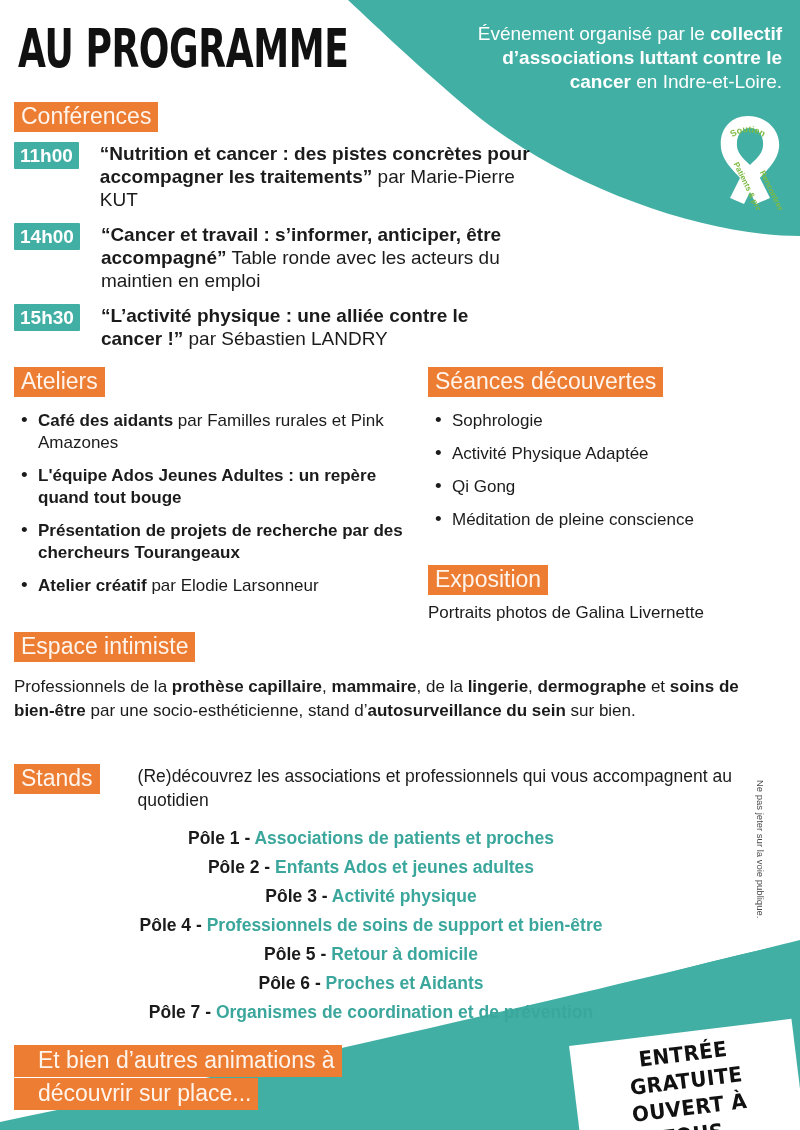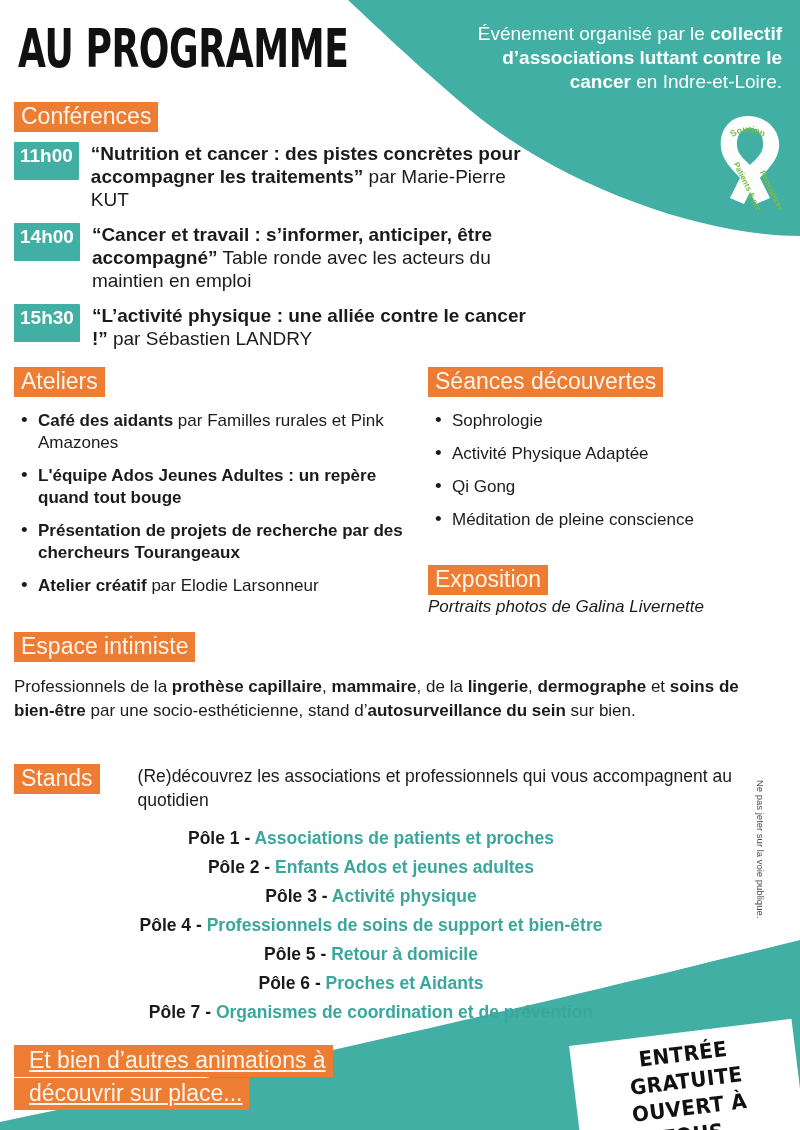--- a/index.html
+++ b/index.html
@@ -41,22 +41,22 @@
     box-decoration-break:clone;-webkit-box-decoration-break:clone;
   }
   .chip-wrap{position:absolute;z-index:3;}
 
   
   .conf-list{position:absolute;left:14px;top:142px;width:520px;z-index:3;}
   .conf-row{display:flex;align-items:flex-start;margin-bottom:12px;}
   .time-badge{
     background:#41AFA4;color:#ffffff;
     font-weight:700;font-size:19px;line-height:22px;
-    padding:3px 6px 13px 6px;border-radius:1px;
-    flex:0 0 auto;margin-right:12px;white-space:nowrap;
+    padding:3px 6px 2px 6px;border-radius:1px;
+    flex:0 0 auto;margin-right:21px;white-space:nowrap;
   }
   .conf-text{font-size:19px;line-height:23px;color:#1b1b1b;flex:1 1 auto;}
   .conf-text b{font-weight:700;}
 
   
   .ateliers-block{position:absolute;left:14px;top:365px;width:400px;z-index:3;}
   .seances-block{position:absolute;left:428px;top:365px;width:360px;z-index:3;}
   .expo-block{position:absolute;left:428px;top:563px;width:360px;z-index:3;}
 
   ul.bullets{list-style:none;margin:12px 0 0 0;padding:0;}
@@ -64,21 +64,21 @@
     position:relative;padding-left:24px;margin-bottom:11px;
     font-size:17px;line-height:22px;color:#1b1b1b;
   }
   ul.bullets li::before{
     content:"\2022";position:absolute;left:7px;top:-1px;
     font-size:19px;color:#1b1b1b;line-height:22px;
   }
   ul.bullets li b{font-weight:700;}
   ul.bullets.light li{font-weight:400;}
 
-  .expo-text{font-size:17px;line-height:22px;margin-top:0;font-style:italic;}
+  .expo-text{font-size:17px;line-height:22px;margin-top:6px;}
 
   
   .intimiste-block{position:absolute;left:14px;top:630px;width:760px;z-index:3;}
   .intimiste-text{font-size:17px;line-height:24px;margin-top:12px;}
   .intimiste-text b{font-weight:700;}
 
   
   .stands-block{position:absolute;left:14px;top:762px;width:760px;z-index:3;}
   .stands-head{display:flex;align-items:flex-start;gap:24px;}
   .stands-chip{flex:0 0 auto;margin-right:14px;}
@@ -86,22 +86,22 @@
   .poles{margin-top:12px;text-align:center;padding-right:46px;}
   .pole{font-size:17.5px;line-height:29px;font-weight:700;color:#1b1b1b;}
   .pole .pole-name{color:#3BA79C;font-weight:700;}
 
   
   .more-block{position:absolute;left:14px;top:1044px;width:420px;z-index:3;}
   .more-text{
     display:inline;
     background:#EC7D33;color:#FFF4EC;
     font-size:23px;line-height:33px;
-    padding:2px 7px 4px 15px;
-    box-decoration-break:clone;text-decoration:underline;-webkit-box-decoration-break:clone;
+    padding:2px 7px 4px 24px;
+    box-decoration-break:clone;-webkit-box-decoration-break:clone;
   }
 
   .free-badge{
     position:absolute;left:576px;top:1032px;z-index:5;
     background:#ffffff;color:#111111;
     transform:rotate(-7deg);
     padding:9px 16px 10px 16px;
     font-weight:700;font-size:21px;line-height:27px;
     letter-spacing:0.4px;text-align:center;
     font-family:"DejaVu Sans","Liberation Sans",sans-serif;

